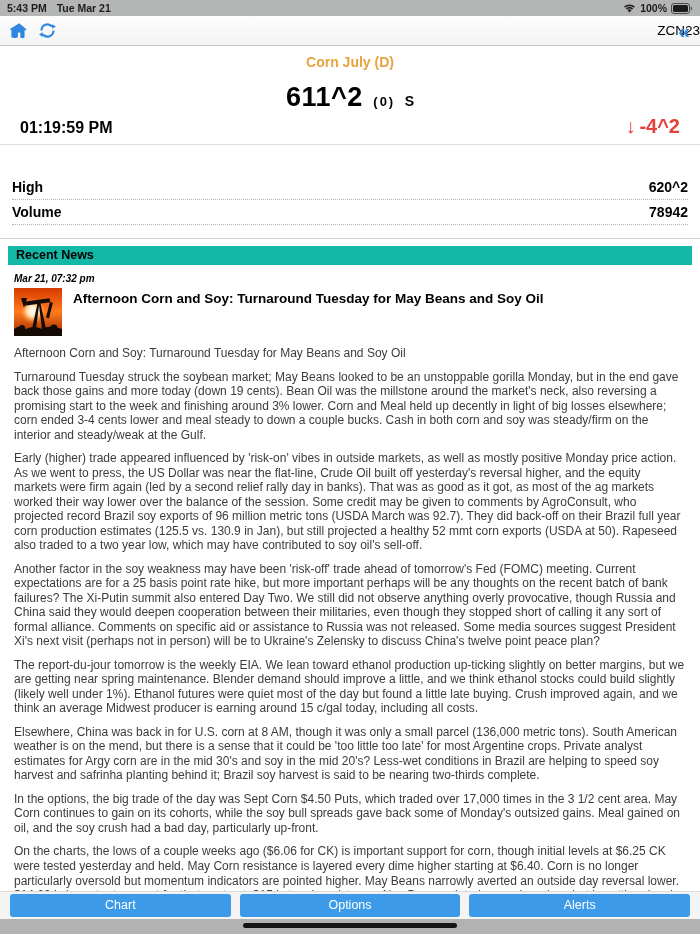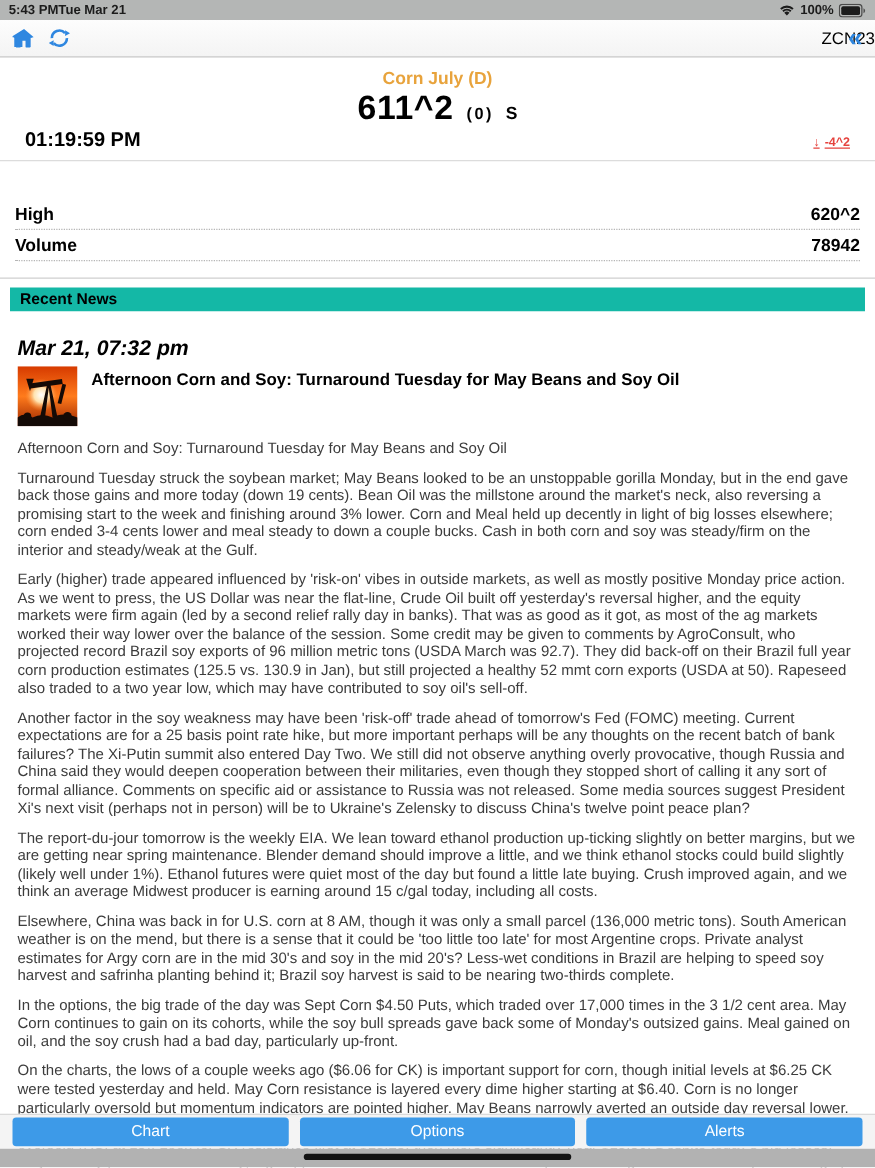--- a/index.html
+++ b/index.html
@@ -5,65 +5,65 @@
   html,body{margin:0;padding:0;background:#fff;}
   .page{
     position:relative;width:700px;height:934px;overflow:hidden;background:#fff;
     font-family:"Liberation Sans",sans-serif;color:#000;
   }
   
   .status-bar{
     height:16px;background:#b4b6b5;display:flex;align-items:center;
     justify-content:space-between;padding:0 7px;font-size:10.5px;font-weight:bold;color:#1c1c1c;
   }
-  .status-left{display:flex;align-items:center;}
+  .status-left{display:flex;gap:10px;align-items:center;}
   .status-right{display:flex;gap:4px;align-items:center;}
   .wifi-icon svg,.battery-icon svg{display:block;}
   
   .nav-bar{
     height:29px;background:linear-gradient(#fdfdfd,#f4f4f4);
     border-bottom:1px solid #c6c6c6;display:flex;align-items:center;
     padding:0 10px;position:relative;
   }
   .nav-left{display:flex;gap:12px;align-items:center;}
   .nav-title{
     position:absolute;left:0;right:0;text-align:right;font-size:13.5px;font-weight:normal;color:#000;
     pointer-events:none;
   }
   .nav-collapse{
     margin-left:auto;color:#2f87e0;font-size:21px;font-weight:bold;line-height:1;
     cursor:pointer;z-index:2;
   }
   .icon-btn{cursor:pointer;display:flex;align-items:center;z-index:2;}
   
   .contract-name{text-align:center;color:#e8a33c;font-weight:bold;font-size:14px;padding-top:8px;}
-  .price-line{text-align:center;margin-top:1px;white-space:nowrap;}
+  .price-line{text-align:center;margin-top:12px;white-space:nowrap;}
   .price-main{font-size:27px;font-weight:bold;letter-spacing:0.5px;}
   .price-extra{font-size:13px;font-weight:bold;letter-spacing:2px;margin-left:6px;}
   .price-session{font-size:14px;font-weight:bold;margin-left:5px;}
   .time-row{
     display:flex;justify-content:space-between;align-items:baseline;
     padding:2px 20px 6px;border-bottom:1px solid #dcdcdc;
   }
   .quote-time{font-size:16px;font-weight:bold;}
-  .quote-change{font-size:10px;font-weight:bold;color:#e5423d;text-decoration:underline;}
+  .quote-change{font-size:20px;font-weight:bold;color:#e5423d;}
   .quote-change .arrow{margin-right:4px;font-weight:normal;}
   
   .stats-table{padding:2px 12px 0;margin-top:28px;}
   .stats-row{
     display:flex;justify-content:space-between;font-size:14px;font-weight:bold;
     padding:4px 0 4px;border-bottom:1px dotted #b5b5b5;
   }
   
   .news-section{margin-top:13px;border-top:1px solid #cfcfcf;}
   .news-header{
     margin:7px 8px 0;background:#14b8a6;color:#000;font-weight:bold;
     font-size:12.5px;padding:2px 8px 3px;
   }
-  .article-meta{font-weight:bold;font-style:italic;font-size:17px;margin:20px 14px 4px;}
+  .article-meta{font-weight:bold;font-style:italic;font-size:10px;margin:8px 14px 4px;}
   .article-head{display:flex;gap:11px;margin:2px 14px 0;}
   .article-thumb{width:48px;height:48px;flex:0 0 48px;}
   .article-thumb svg{display:block;}
   .article-headline{font-weight:bold;font-size:13.5px;margin-top:3px;line-height:1.25;}
   .article-body{margin:10px 14px 0;font-size:12px;line-height:1.21;color:#3c3c3c;}
   .article-body p{margin:0 0 9px;}
   
   .toolbar{
     position:absolute;left:0;right:0;bottom:15px;height:28px;background:#f4f4f4;
     border-top:1px solid #dadada;display:flex;align-items:center;gap:9px;

